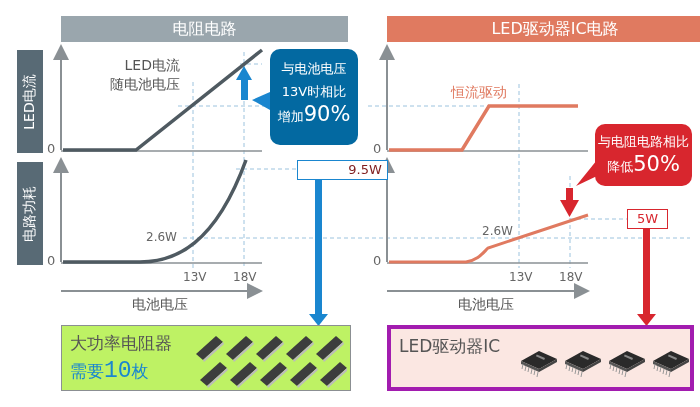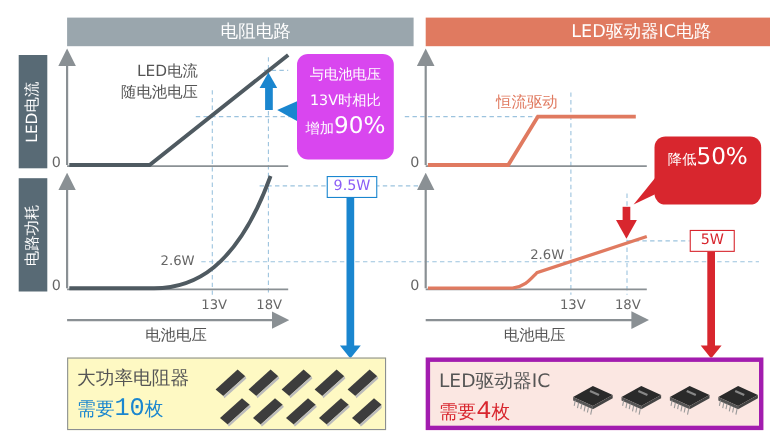--- a/index.html
+++ b/index.html
@@ -1,40 +1,40 @@
 <!DOCTYPE html>
 <html><head>
 <meta charset="utf-8">
 <style>
   html, body { margin: 0; padding: 0; background: #ffffff; }
   body { width: 700px; height: 407px; position: relative; overflow: hidden;
          font-family: "DejaVu Sans", "Liberation Sans", sans-serif; color: #555; }
   .abs { position: absolute; }
   .header { position: absolute; top: 16px; height: 26px; color: #fff; font-size: 16px;
-            display: flex; align-items: center; justify-content: center; padding-left: 28px; }
+            display: flex; align-items: center; justify-content: center; }
   .hdr-left { left: 61px; width: 287px; background: #9aa6ad; }
   .hdr-right { left: 387px; width: 336px; background: #e07a60; text-align: right; }
   .side-label { position: absolute; left: 17px; width: 26px; background: #586a75; color: #fff;
                 font-size: 14px; display: flex; align-items: center; justify-content: center; }
   .side-label span { transform: rotate(-90deg); white-space: nowrap; display: inline-block; }
   .zero { position: absolute; font-size: 13px; color: #666; }
   .tick { position: absolute; font-size: 12px; color: #666; }
   .xlabel { position: absolute; font-size: 14px; color: #555; }
   .ann { position: absolute; font-size: 14px; color: #555; text-align: right; line-height: 19px; }
   .callout { position: absolute; border-radius: 10px; color: #fff; text-align: center; }
-  .blue-callout { left: 270px; top: 49px; width: 88px; height: 96px; background: #d946ef;
+  .blue-callout { left: 270px; top: 49px; width: 88px; height: 96px; background: #0369a1;
                   font-size: 13px; line-height: 23px; padding-top: 8px; box-sizing: border-box; }
   .red-callout { left: 595px; top: 124px; width: 97px; height: 62px; background: #d8262e;
                  font-size: 13px; line-height: 22px; padding-top: 7px; box-sizing: border-box; }
   .big { font-size: 21px; }
   .valbox { position: absolute; background: #fff; font-size: 13px; text-align: center; line-height: 18px; }
-  .val-blue { left: 297px; top: 160px; width: 44px; height: 18px; border: 1px solid #1a86cf; color: #8b5cf6; }
+  .val-blue { left: 297px; top: 160px; width: 44px; height: 18px; border: 1px solid #1a86cf; color: #7f1d1d; padding-left: 45px; }
   .val-red { left: 627px; top: 209px; width: 39px; height: 18px; border: 1px solid #d8262e; color: #d8262e; }
   .bottom-box { position: absolute; top: 325px; height: 66px; box-sizing: border-box; }
-  .bb-left { left: 61px; width: 290px; background: #fef9c3; border: 1px solid #8b8f92; }
+  .bb-left { left: 61px; width: 290px; background: #bef264; border: 1px solid #8b8f92; }
   .bb-right { left: 387px; width: 307px; background: #fbe7e2; border: 4px solid #a21caf; }
   .bb-title { position: absolute; left: 8px; top: 6px; font-size: 17px; color: #555; }
   .bb-count { position: absolute; left: 8px; top: 32px; font-size: 17px; }
   .bb-count .num { font-size: 23px; font-family: Liberation Mono, monospace; }
   .blue-text { color: #1a86cf; }
   .red-text { color: #d8262e; }
 </style>
 </head>
 <body>
 
@@ -153,20 +153,21 @@
   <div>13V时相比</div>
   <div><span>增加</span><span class="big">90%</span></div>
 </div>
 
 <div class="valbox val-blue">9.5W</div>
 
 <div class="abs" style="left:451px;top:84px;font-size:14px;color:#e07a60;">恒流驱动</div>
 <div class="tick" style="left:482px;top:224px;font-size:12px;">2.6W</div>
 
 <div class="callout red-callout">
+  <div>与电阻电路相比</div>
   <div><span>降低</span><span class="big">50%</span></div>
 </div>
 
 <div class="valbox val-red">5W</div>
 
 <div class="bottom-box bb-left">
   <div class="bb-title">大功率电阻器</div>
   <div class="bb-count blue-text">
     <span>需要</span><span class="num">10</span><span>枚</span>
   </div>
@@ -211,23 +212,20 @@
       <g transform="translate(128,30)">
           <path d="M0,20 L20,2 L27,8 L7,26 Z" fill="#3d3d3d"></path>
           <path d="M7,26 L27,8 L28,10 L8,28 Z" fill="#bbb"></path>
         </g>
     </g>
   </svg>
 </div>
 
 <div class="bottom-box bb-right">
   <div class="bb-title">LED驱动器IC</div>
-  <div class="bb-count red-text">
-    <span>需要</span><span class="num">4</span><span>枚</span>
-  </div>
   <svg class="abs" style="left:128px;top:12px;" width="175" height="44">
     <g>
       <g transform="translate(2,4)">
         <path d="M0,16 L18,6 L36,14 L18,24 Z" fill="#2a2a2a"></path>
         <path d="M0,16 L18,24 L18,27 L0,19 Z" fill="#555"></path>
         <path d="M18,24 L36,14 L36,17 L18,27 Z" fill="#444"></path>
         <g stroke="#999" stroke-width="1">
             <line x1="2" y1="19" x2="1" y2="24"></line>
             <line x1="5" y1="21" x2="4" y2="26"></line>
             <line x1="8" y1="22" x2="7" y2="27"></line>

